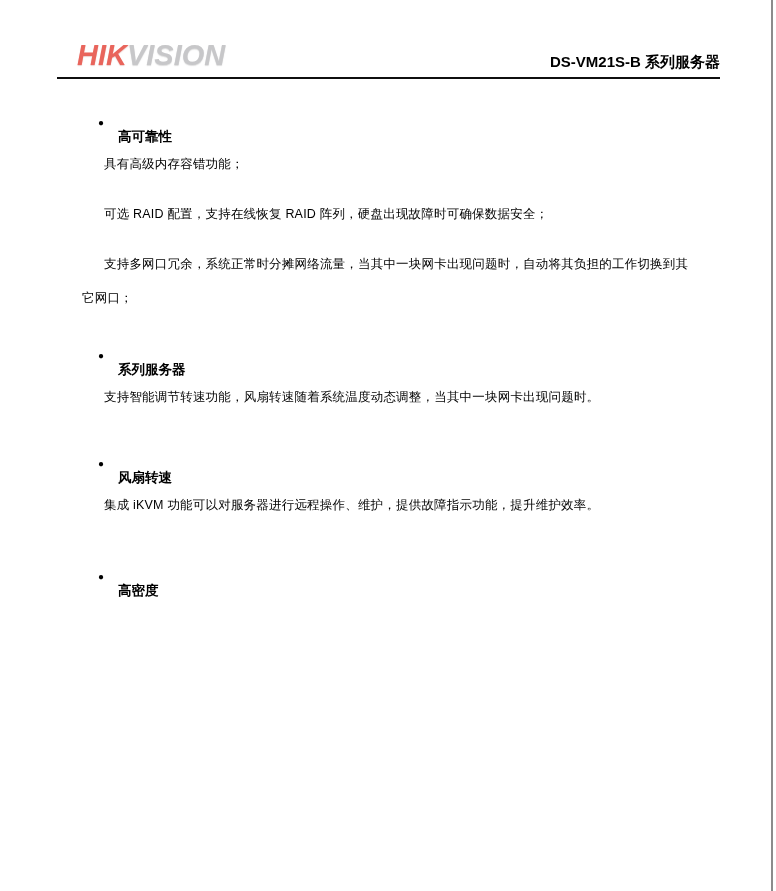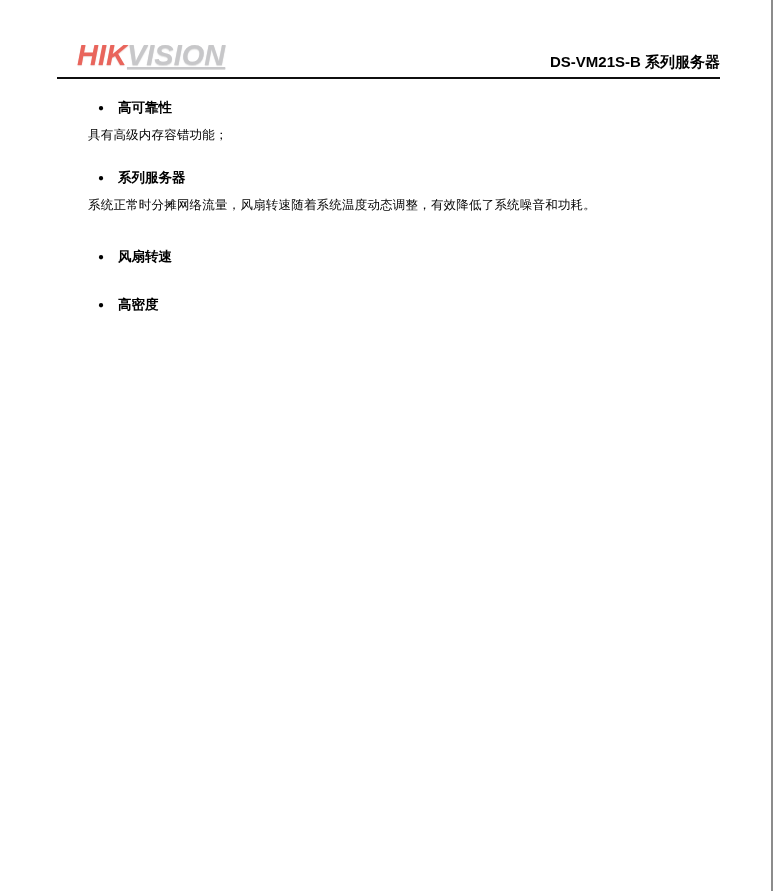--- a/index.html
+++ b/index.html
@@ -15,66 +15,69 @@
   .logo { position:absolute; left:20px; bottom:5px; font-style:italic; font-weight:bold;
           font-size:29px; letter-spacing:0; white-space:nowrap; }
   .logo .hik { text-shadow:0 1px 1px rgba(180,60,50,0.25); }
   .logo .vision { text-shadow:0 1px 1px rgba(120,120,120,0.25); }
   .doc-title { position:absolute; right:0; bottom:5px; font-weight:bold; font-size:15px; white-space:nowrap; }
 
   
   .content { position:absolute; left:66px; right:63px; top:79px; }
   .section-heading { display:flex; align-items:center; margin:0 0 0 32px; line-height:16px; }
   .bullet { font-size:10px; margin-right:14px; line-height:16px; }
-  .heading-text { font-weight:bold; font-size:13.5px; }
-  .section p { margin:0; font-size:12.5px; line-height:34px; text-indent:22px; letter-spacing:0.2px; }
+  .heading-text { font-weight:bold; font-size:13.5px;margin-top:29px; }
+  .section p { margin:16px; font-size:12.5px; line-height:34px; text-indent:22px; letter-spacing:0.2px; }
   .section p:first-of-type { margin-top:2px; }
   .section.s1 .section-heading { margin-top:21px; }
   .section.s2 .section-heading { margin-top:18px; }
   .section.s3 .section-heading { margin-top:27px; }
   .section.s4 .section-heading { margin-top:32px; }
 
   
   .page-edge { position:absolute; top:0; left:771px; width:2px; height:891px; background:#8c8c8c; }
 </style>
 </head>
 <body>
 
 <div class="page">
 
   <header class="header">
     <div class="logo">
-      <span class="hik" style="color: rgb(233, 101, 92); font-style: italic;">HIK</span><span class="vision" style="color: rgb(199, 199, 201); text-decoration: underline;">VISION</span>
+      <span class="hik" style="color: rgb(233, 101, 92); font-style: italic;">HIK</span><span class="vision" style="color: rgb(199, 199, 201);">VISION</span>
     </div>
     <div class="doc-title">DS-VM21S-B 系列服务器</div>
   </header>
 
   <main class="content">
 
     <section class="section s1">
       <div class="section-heading">
         <span class="bullet">●</span>
         <span class="heading-text">高可靠性</span>
       </div>
       <p>具有高级内存容错功能；</p>
+      <p>可选 RAID 配置，支持在线恢复 RAID 阵列，硬盘出现故障时可确保数据安全；</p>
+      <p>支持多网口冗余，系统正常时分摊网络流量，当其中一块网卡出现问题时，自动将其负担的工作切换到其它网口；</p>
     </section>
 
     <section class="section s2">
       <div class="section-heading">
         <span class="bullet">●</span>
         <span class="heading-text">系列服务器</span>
       </div>
-      <p>系统正常时分摊网络流量，风扇转速随着系统温度动态调整，有效降低了系统噪音和功耗。</p>
+      <p>支持智能调节转速功能，风扇转速随着系统温度动态调整，当其中一块网卡出现问题时。</p>
     </section>
 
     <section class="section s3">
       <div class="section-heading">
         <span class="bullet">●</span>
         <span class="heading-text">风扇转速</span>
       </div>
+      <p>集成 iKVM 功能可以对服务器进行远程操作、维护，提供故障指示功能，提升维护效率。</p>
     </section>
 
     <section class="section s4">
       <div class="section-heading">
         <span class="bullet">●</span>
         <span class="heading-text">高密度</span>
       </div>
     </section>
 
   </main>

